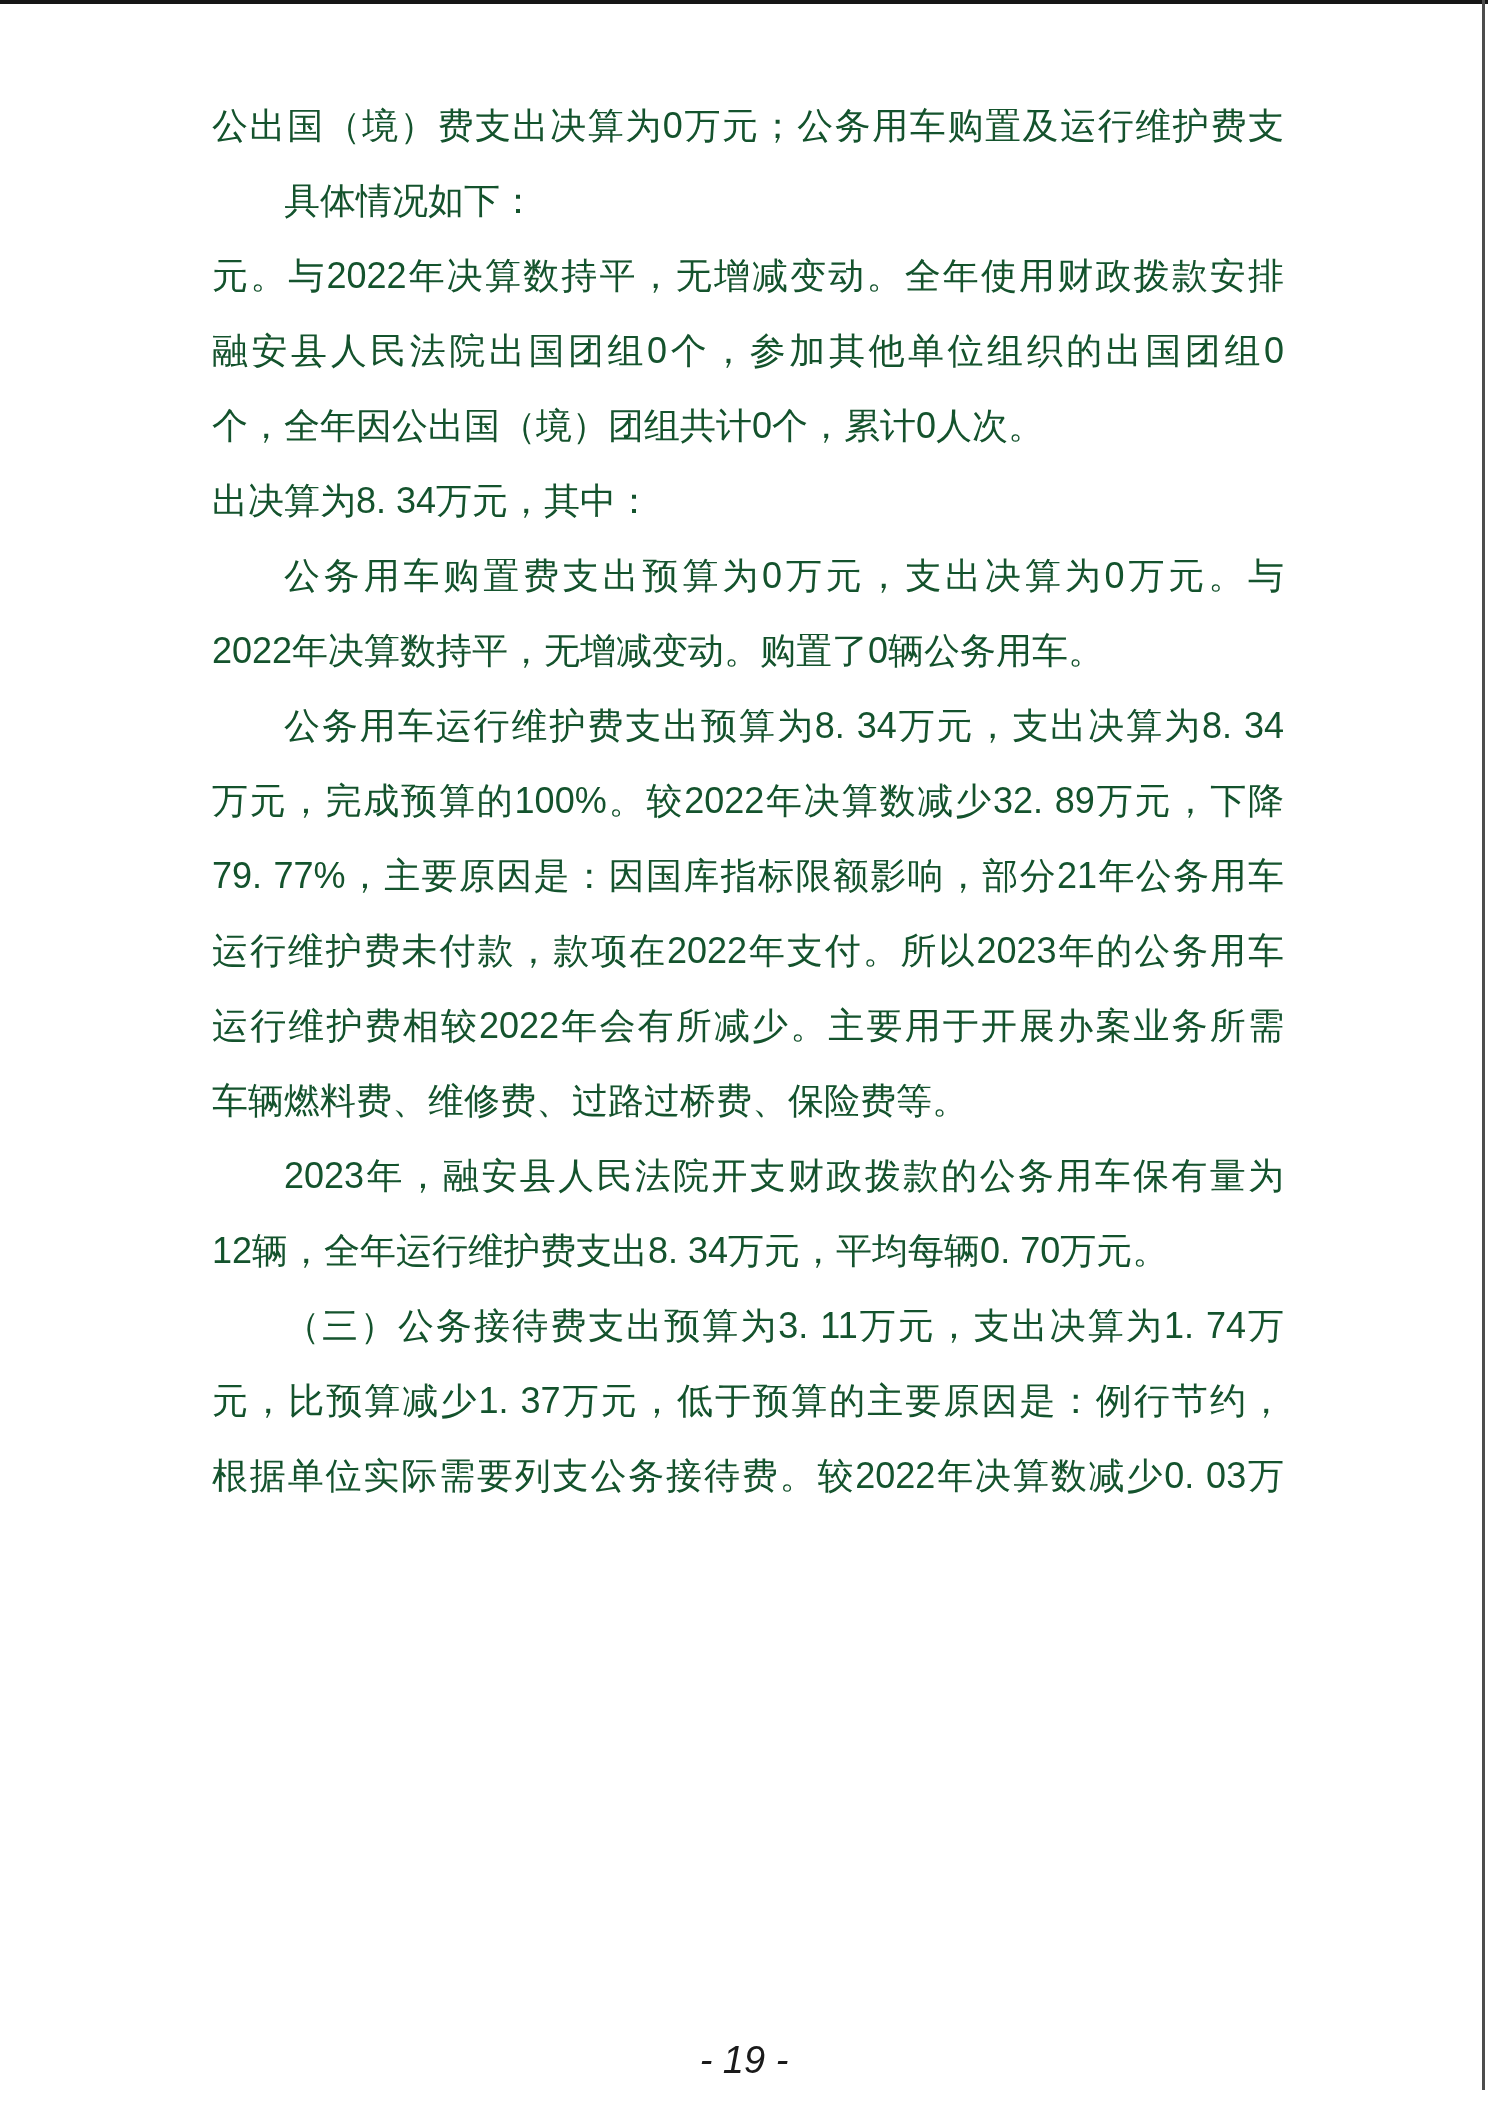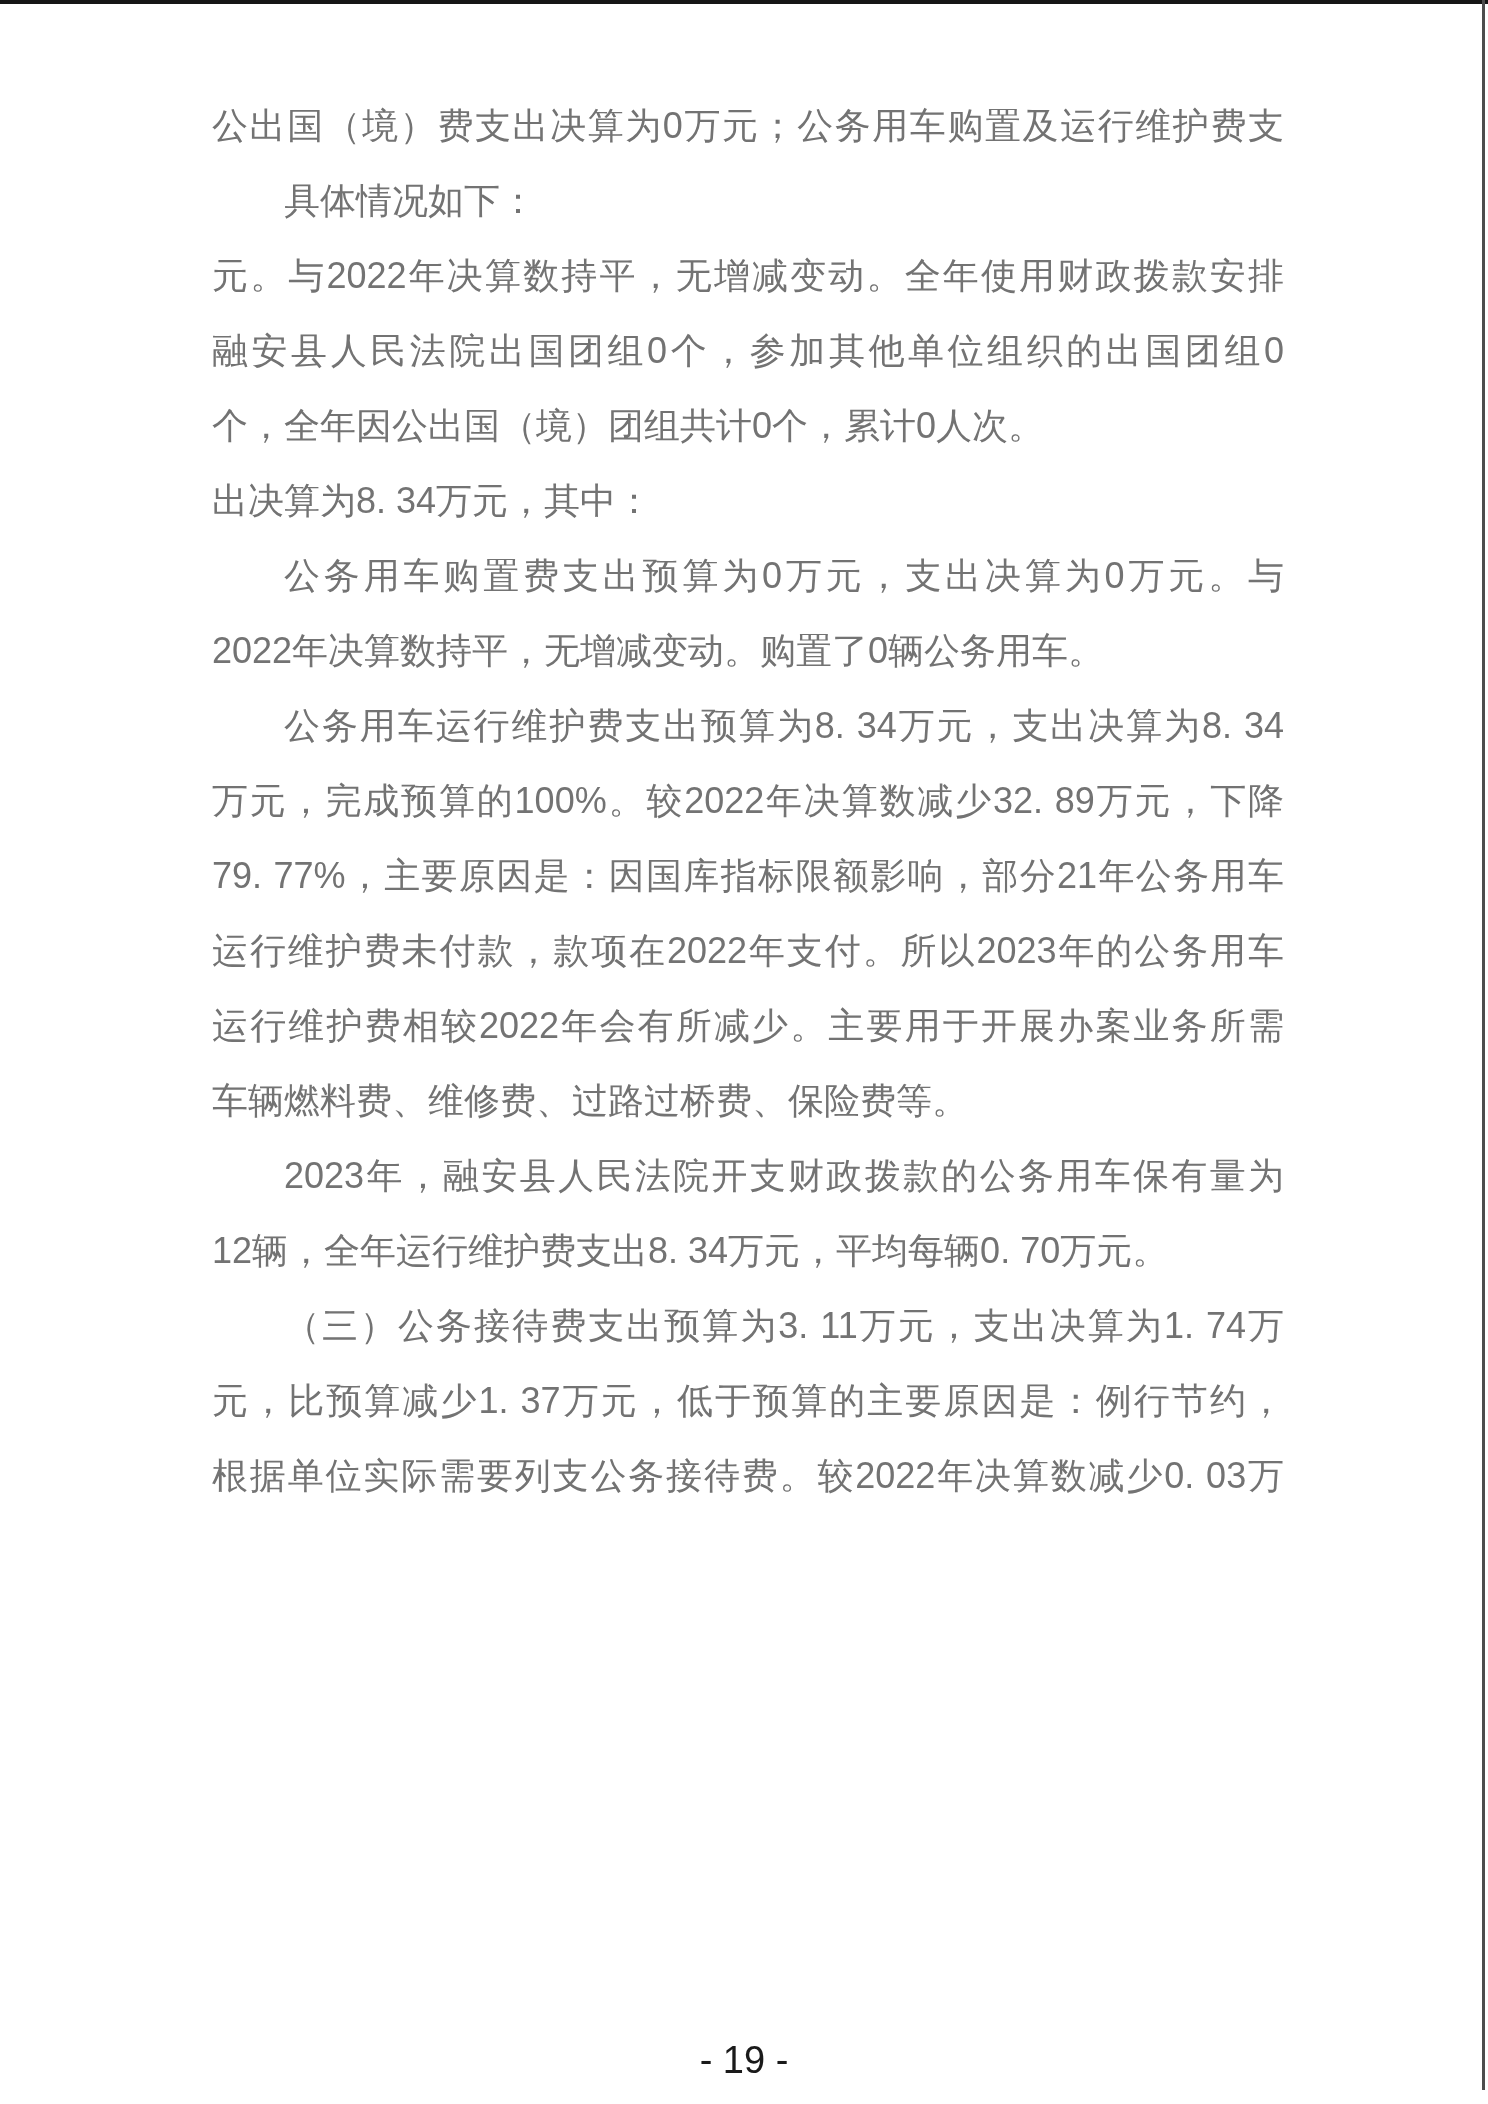--- a/index.html
+++ b/index.html
@@ -35,38 +35,39 @@
     top: 88px;
     left: 212px;
     width: 1072px;
   }
   .line {
     font-size: 36px;
     line-height: 75px;
     height: 75px;
     text-align: justify;
     text-align-last: justify;
-    color: #737373;
+    color: #14532d;
     overflow: hidden;
   }
   .line.end {
     text-align-last: left;
   }
   .line.indent {
     text-indent: 72px;
   }
   .page-number {
     position: absolute;
     top: 2038px;
     left: 0;
     width: 1488px;
     text-align: center;
     font-size: 38px;
     line-height: 44px;
     color: #1a1a1a;
+    font-style: italic;
   }
 </style>
 </head>
 <body>
 
 <div class="page-top-border"></div>
 <div class="page-right-border"></div>
 
 <div class="doc-body" id="doc-body">
     <div class="line">公出国（境）费支出决算为0万元；公务用车购置及运行维护费支</div>

